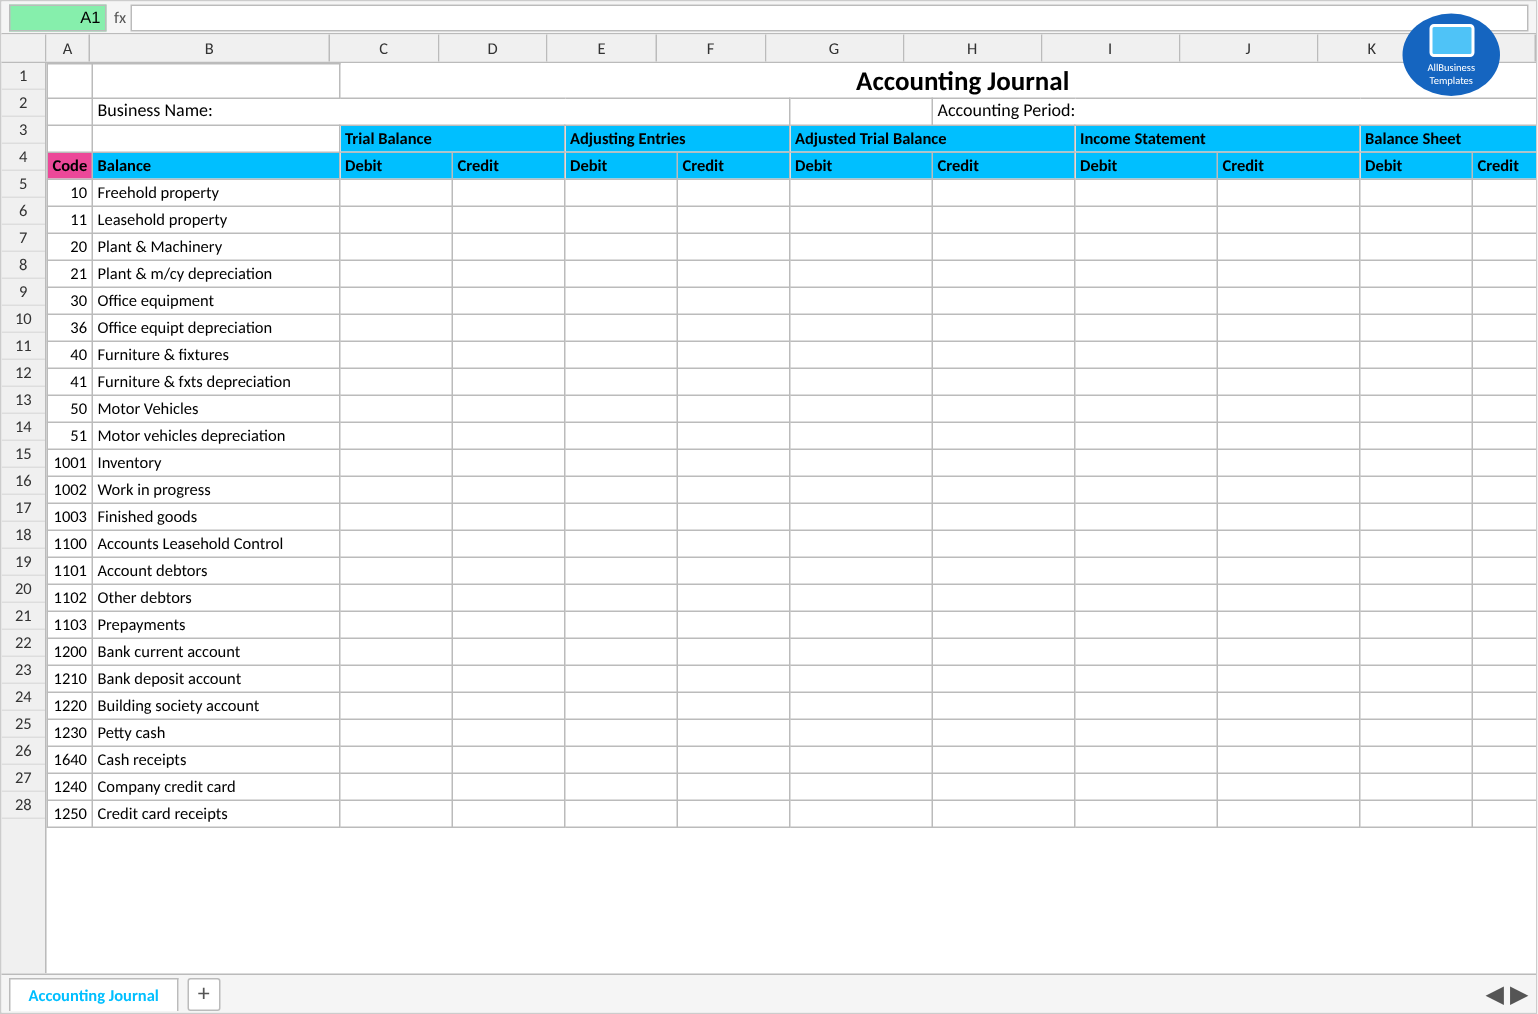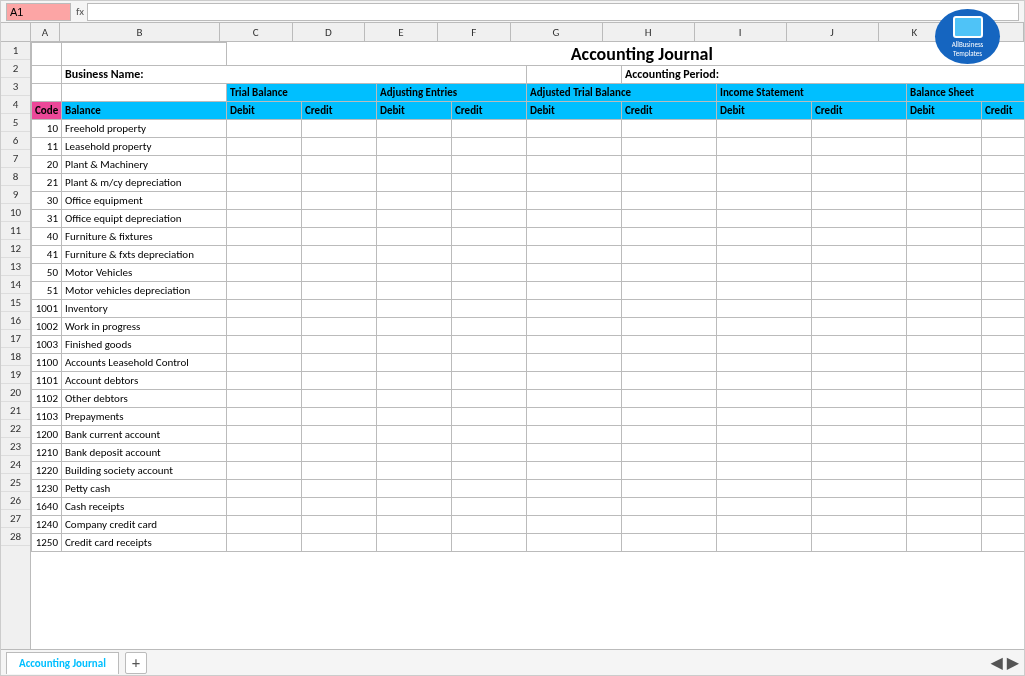--- a/index.html
+++ b/index.html
@@ -109,21 +109,21 @@
     }
 
     .cell-title {
       text-align: center;
       font-size: 18px;
       font-weight: bold;
       border: none;
     }
 
     .cell-label {
-      font-weight: bold;
+      font-weight: normal;
       font-size: 12px;
     }
 
     .col-A { width: 30px; }
     .col-B { width: 165px; }
     .col-C { width: 75px; }
     .col-D { width: 75px; }
     .col-E { width: 75px; }
     .col-F { width: 75px; }
     .col-G { width: 95px; }
@@ -214,24 +214,25 @@
       align-items: center;
       padding: 0 5px;
       flex-shrink: 0;
       font-size: 11px;
     }
 
     .name-box {
       width: 65px;
       height: 18px;
       border: 1px solid #bbb;
-      background: #fca5a5;
+      background: #86efac;
       padding: 0 3px;
       font-size: 11px;
       margin-right: 5px;
+      text-align: right;
     }
 
     .fx-label {
       color: #555;
       margin-right: 3px;
     }
 
     .formula-input {
       flex: 1;
       height: 18px;
@@ -429,21 +430,21 @@
             <td></td>
                 <td></td>
             <td></td>
                 <td></td>
             <td></td>
                 <td></td>
             <td></td>
                 <td></td>
           </tr>
           <tr>
-            <td class="cell-right">31</td>
+            <td class="cell-right">36</td>
             <td>Office equipt depreciation</td>
             <td></td>
                 <td></td>
             <td></td>
                 <td></td>
             <td></td>
                 <td></td>
             <td></td>
                 <td></td>
             <td></td>

